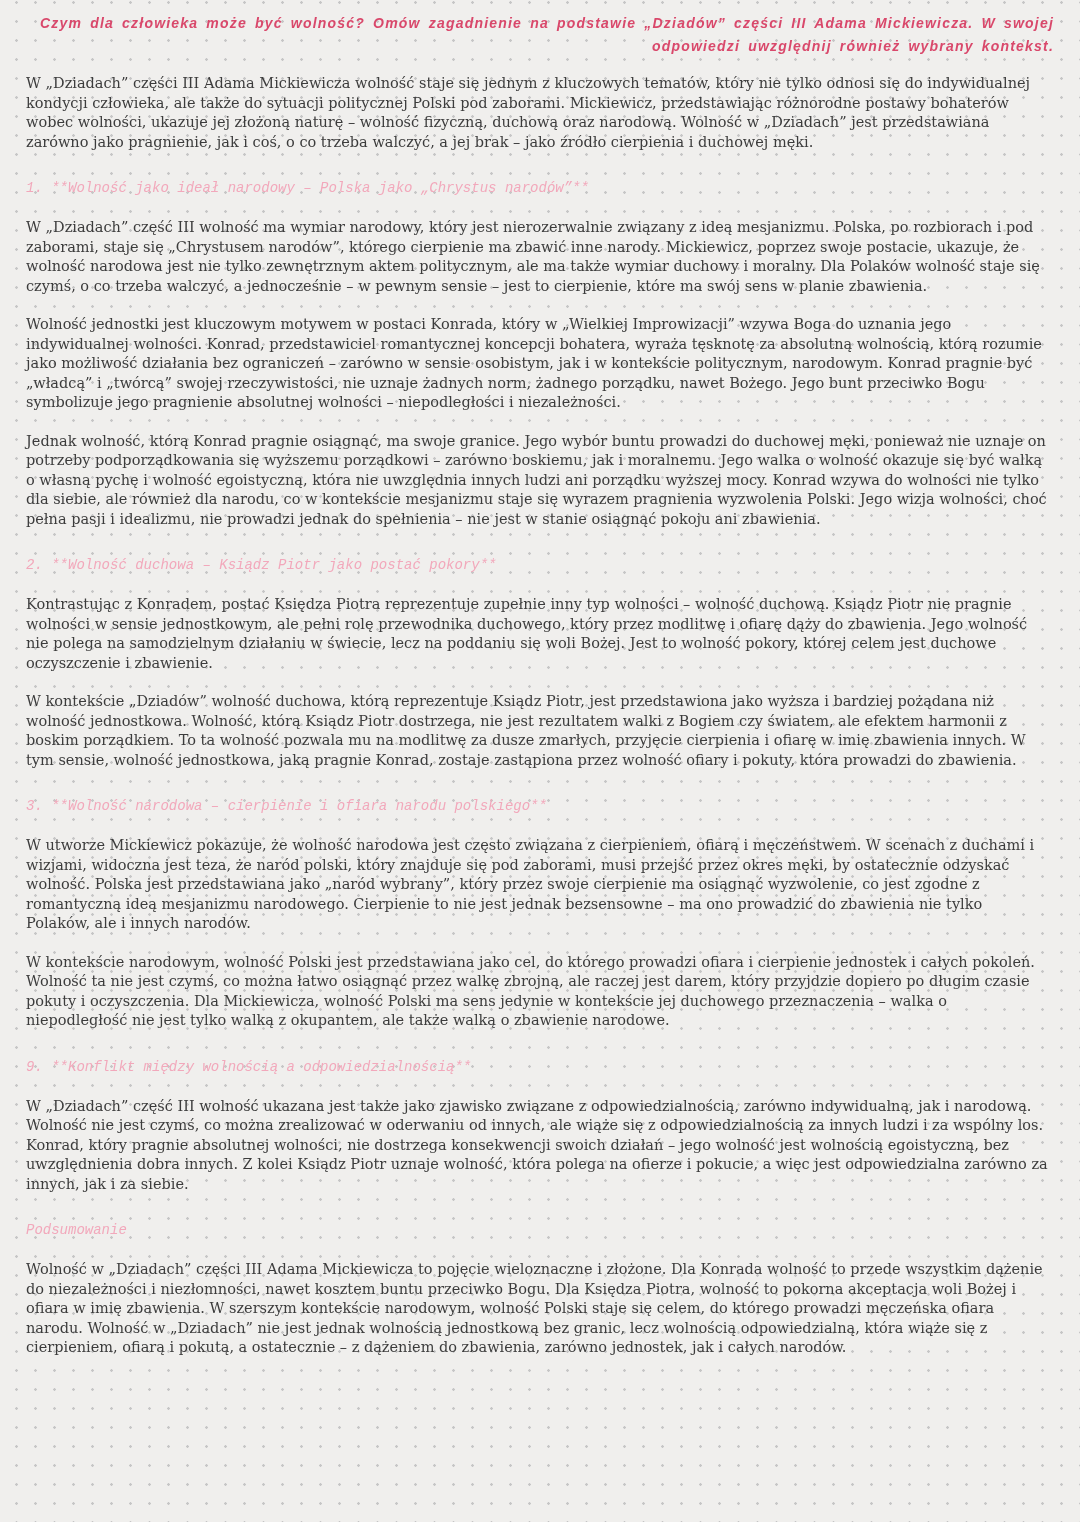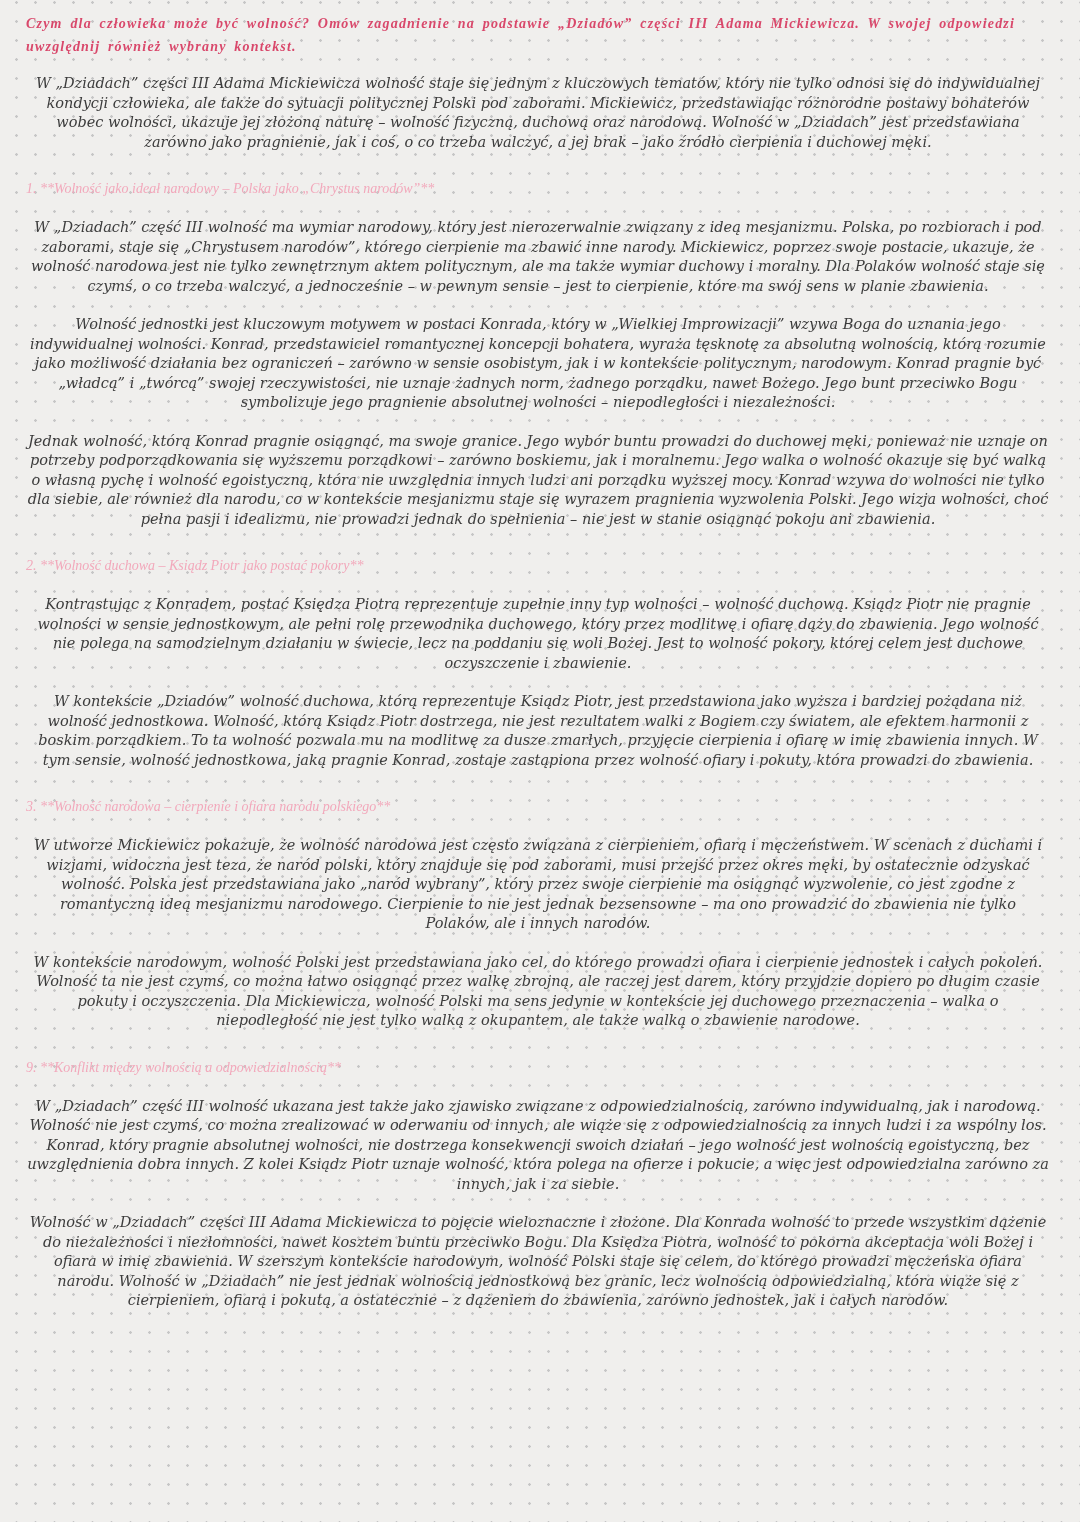--- a/index.html
+++ b/index.html
@@ -14,45 +14,44 @@
     box-sizing: border-box;
     margin: 0 auto;
     padding: 8px 26px 0 26px;
     overflow: hidden;
     background-color: #f0efed;
     background-image: radial-gradient(circle, #c6c6c6 1.1px, rgba(198,198,198,0) 1.5px);
     background-size: 19px 19px;
     background-position: 7px 12px;
   }
   .prompt {
-    font-family: Liberation Serif, serif;
+    font-family: Liberation Sans, sans-serif;
     font-weight: bold;
     font-style: italic;
     color: #d9486b;
     font-size: 14px;
     line-height: 23px;
     letter-spacing: 1.2px;
     word-spacing: 3px;
     margin: 4px 0 16px 0;
     max-width: 1030px;
+    text-align: right;
   }
   .essay {
     max-width: 1032px;
   }
   .essay p {
     font-family: "DejaVu Serif", serif;
-    font-style: italic;
     color: #3c3c3c;
     font-size: 14.5px;
     line-height: 19.5px;
     margin: 0 4px 19px 0;
-    text-align: center;
   }
   .essay h2 {
-    font-family: Liberation Serif, serif;
+    font-family: Liberation Mono, monospace;
     font-style: italic;
     font-weight: normal;
     color: #f2a8bb;
     font-size: 14px;
     line-height: 19px;
     margin: 27px 0 20px 0;
   }
 </style>
 </head>
 <body>
@@ -68,16 +67,17 @@
     <p>Wolność jednostki jest kluczowym motywem w postaci Konrada, który w „Wielkiej Improwizacji” wzywa Boga do uznania jego indywidualnej wolności. Konrad, przedstawiciel romantycznej koncepcji bohatera, wyraża tęsknotę za absolutną wolnością, którą rozumie jako możliwość działania bez ograniczeń – zarówno w sensie osobistym, jak i w kontekście politycznym, narodowym. Konrad pragnie być „władcą” i „twórcą” swojej rzeczywistości, nie uznaje żadnych norm, żadnego porządku, nawet Bożego. Jego bunt przeciwko Bogu symbolizuje jego pragnienie absolutnej wolności – niepodległości i niezależności.</p>
     <p>Jednak wolność, którą Konrad pragnie osiągnąć, ma swoje granice. Jego wybór buntu prowadzi do duchowej męki, ponieważ nie uznaje on potrzeby podporządkowania się wyższemu porządkowi – zarówno boskiemu, jak i moralnemu. Jego walka o wolność okazuje się być walką o własną pychę i wolność egoistyczną, która nie uwzględnia innych ludzi ani porządku wyższej mocy. Konrad wzywa do wolności nie tylko dla siebie, ale również dla narodu, co w kontekście mesjanizmu staje się wyrazem pragnienia wyzwolenia Polski. Jego wizja wolności, choć pełna pasji i idealizmu, nie prowadzi jednak do spełnienia – nie jest w stanie osiągnąć pokoju ani zbawienia.</p>
     <h2>2. **Wolność duchowa – Ksiądz Piotr jako postać pokory**</h2>
     <p>Kontrastując z Konradem, postać Księdza Piotra reprezentuje zupełnie inny typ wolności – wolność duchową. Ksiądz Piotr nie pragnie wolności w sensie jednostkowym, ale pełni rolę przewodnika duchowego, który przez modlitwę i ofiarę dąży do zbawienia. Jego wolność nie polega na samodzielnym działaniu w świecie, lecz na poddaniu się woli Bożej. Jest to wolność pokory, której celem jest duchowe oczyszczenie i zbawienie.</p>
     <p>W kontekście „Dziadów” wolność duchowa, którą reprezentuje Ksiądz Piotr, jest przedstawiona jako wyższa i bardziej pożądana niż wolność jednostkowa. Wolność, którą Ksiądz Piotr dostrzega, nie jest rezultatem walki z Bogiem czy światem, ale efektem harmonii z boskim porządkiem. To ta wolność pozwala mu na modlitwę za dusze zmarłych, przyjęcie cierpienia i ofiarę w imię zbawienia innych. W tym sensie, wolność jednostkowa, jaką pragnie Konrad, zostaje zastąpiona przez wolność ofiary i pokuty, która prowadzi do zbawienia.</p>
     <h2>3. **Wolność narodowa – cierpienie i ofiara narodu polskiego**</h2>
     <p>W utworze Mickiewicz pokazuje, że wolność narodowa jest często związana z cierpieniem, ofiarą i męczeństwem. W scenach z duchami i wizjami, widoczna jest teza, że naród polski, który znajduje się pod zaborami, musi przejść przez okres męki, by ostatecznie odzyskać wolność. Polska jest przedstawiana jako „naród wybrany”, który przez swoje cierpienie ma osiągnąć wyzwolenie, co jest zgodne z romantyczną ideą mesjanizmu narodowego. Cierpienie to nie jest jednak bezsensowne – ma ono prowadzić do zbawienia nie tylko Polaków, ale i innych narodów.</p>
     <p>W kontekście narodowym, wolność Polski jest przedstawiana jako cel, do którego prowadzi ofiara i cierpienie jednostek i całych pokoleń. Wolność ta nie jest czymś, co można łatwo osiągnąć przez walkę zbrojną, ale raczej jest darem, który przyjdzie dopiero po długim czasie pokuty i oczyszczenia. Dla Mickiewicza, wolność Polski ma sens jedynie w kontekście jej duchowego przeznaczenia – walka o niepodległość nie jest tylko walką z okupantem, ale także walką o zbawienie narodowe.</p>
     <h2>9. **Konflikt między wolnością a odpowiedzialnością**</h2>
     <p>W „Dziadach” część III wolność ukazana jest także jako zjawisko związane z odpowiedzialnością, zarówno indywidualną, jak i narodową. Wolność nie jest czymś, co można zrealizować w oderwaniu od innych, ale wiąże się z odpowiedzialnością za innych ludzi i za wspólny los. Konrad, który pragnie absolutnej wolności, nie dostrzega konsekwencji swoich działań – jego wolność jest wolnością egoistyczną, bez uwzględnienia dobra innych. Z kolei Ksiądz Piotr uznaje wolność, która polega na ofierze i pokucie, a więc jest odpowiedzialna zarówno za innych, jak i za siebie.</p>
+    <h2>Podsumowanie</h2>
     <p>Wolność w „Dziadach” części III Adama Mickiewicza to pojęcie wieloznaczne i złożone. Dla Konrada wolność to przede wszystkim dążenie do niezależności i niezłomności, nawet kosztem buntu przeciwko Bogu. Dla Księdza Piotra, wolność to pokorna akceptacja woli Bożej i ofiara w imię zbawienia. W szerszym kontekście narodowym, wolność Polski staje się celem, do którego prowadzi męczeńska ofiara narodu. Wolność w „Dziadach” nie jest jednak wolnością jednostkową bez granic, lecz wolnością odpowiedzialną, która wiąże się z cierpieniem, ofiarą i pokutą, a ostatecznie – z dążeniem do zbawienia, zarówno jednostek, jak i całych narodów.</p>
   </div>
 
 </div>
 
 </body></html>

